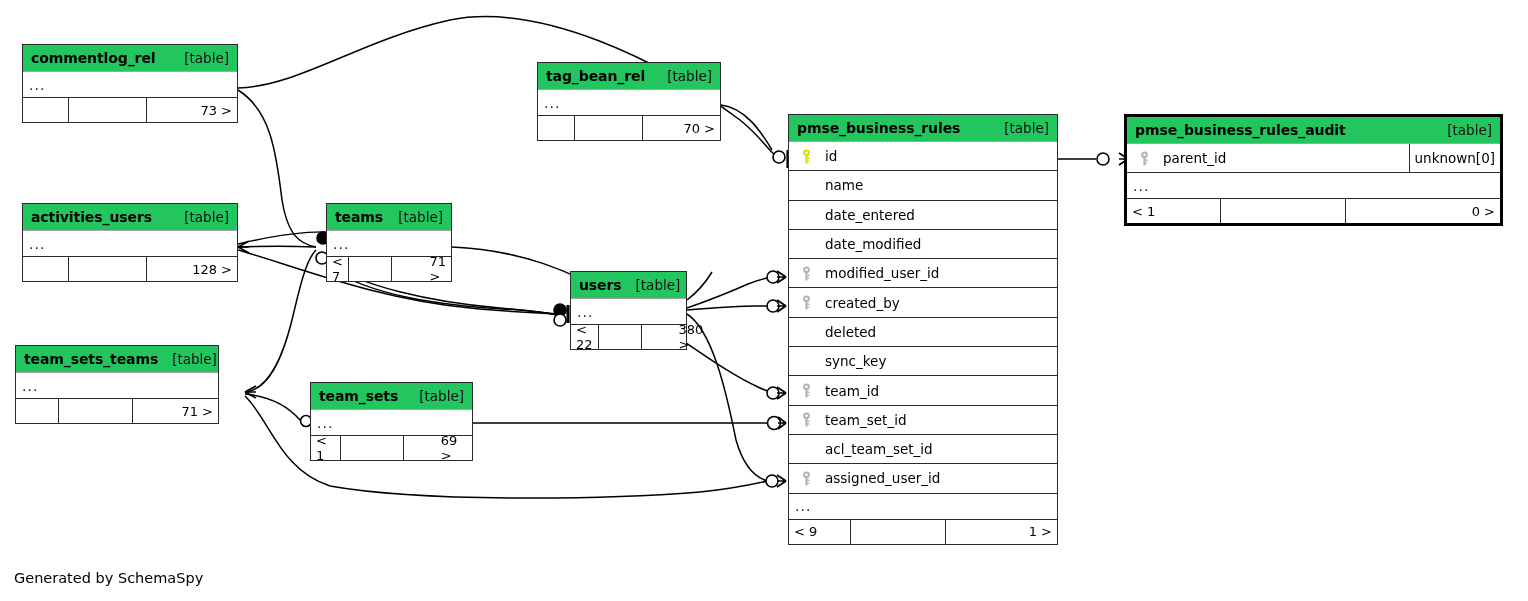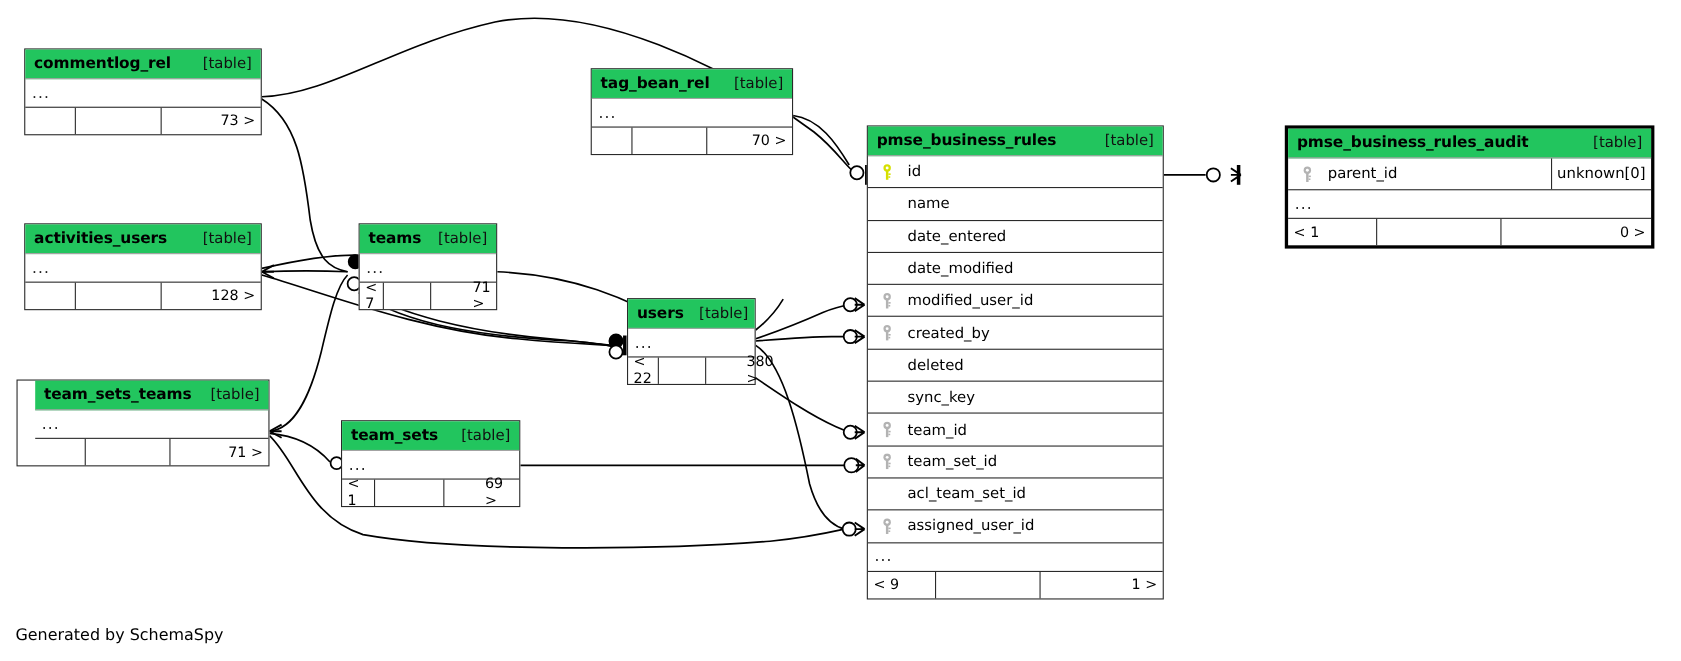--- a/index.html
+++ b/index.html
@@ -273,21 +273,21 @@
         <span class="tname">users</span>
         <span class="ttag">[table]</span>
       </div>
       <div class="ellipsis-row">...</div>
       <div class="foot">
         <div class="fc-l">&lt; 22</div>
         <div class="fc-m"></div>
         <div class="fc-r">380 &gt;</div>
       </div>
     </div>
-    <div class="tbl" style="left: 15px; top: 345px; width: 230px; padding-left: 16px;">
+    <div class="tbl" style="left: 15px; top: 345px; width: 204px;">
       <div class="thead">
         <span class="tname">team_sets_teams</span>
         <span class="ttag">[table]</span>
       </div>
       <div class="ellipsis-row">...</div>
       <div class="foot">
         <div class="fc-l"></div>
         <div class="fc-m"></div>
         <div class="fc-r">71 &gt;</div>
       </div>
@@ -405,21 +405,21 @@
         </div>
         <div class="col-name">assigned_user_id</div>
       </div>
       <div class="ellipsis-row">...</div>
       <div class="foot">
         <div class="fc-l">&lt; 9</div>
         <div class="fc-m"></div>
         <div class="fc-r">1 &gt;</div>
       </div>
     </div>
-    <div class="tbl highlight" style="left: 1168px; top: 114px; width: 336px;">
+    <div class="tbl highlight" style="left: 1124px; top: 114px; width: 379px;">
       <div class="thead">
         <span class="tname">pmse_business_rules_audit</span>
         <span class="ttag">[table]</span>
       </div>
       <div class="row">
         <div class="kcell">
           <svg class="key" viewBox="0 0 13 16" xmlns="http://www.w3.org/2000/svg">
             <circle cx="6.5" cy="4" r="3.6" fill="#b3b3b3"></circle>
             <circle cx="6.5" cy="4" r="1.4" fill="#ffffff"></circle>
             <rect x="5.3" y="6.4" width="2.4" height="9" fill="#b3b3b3"></rect>

